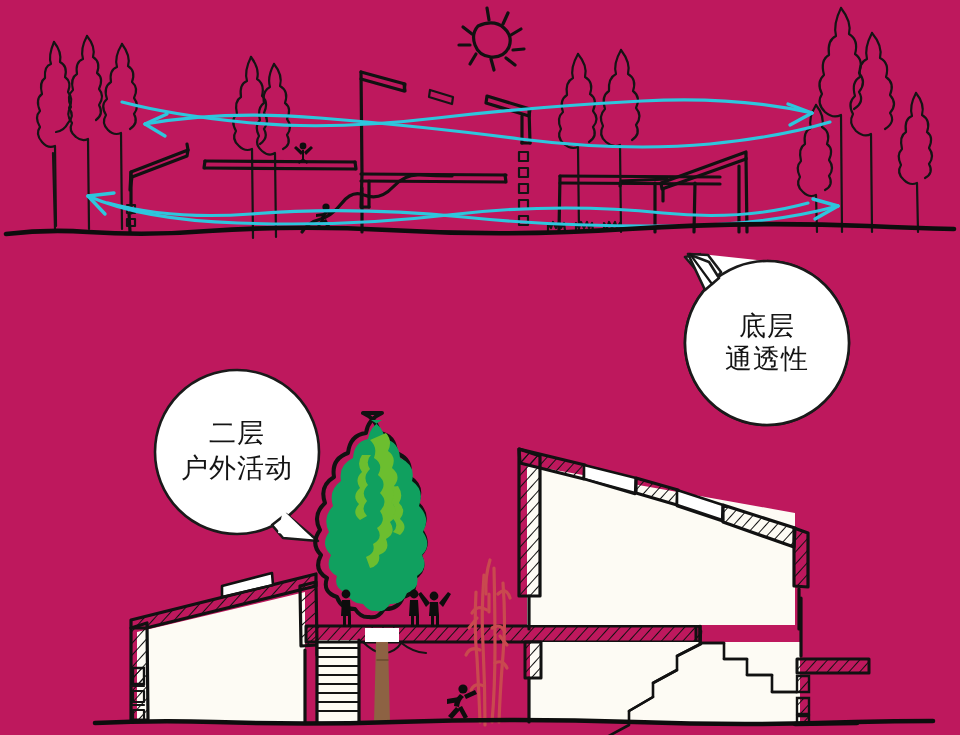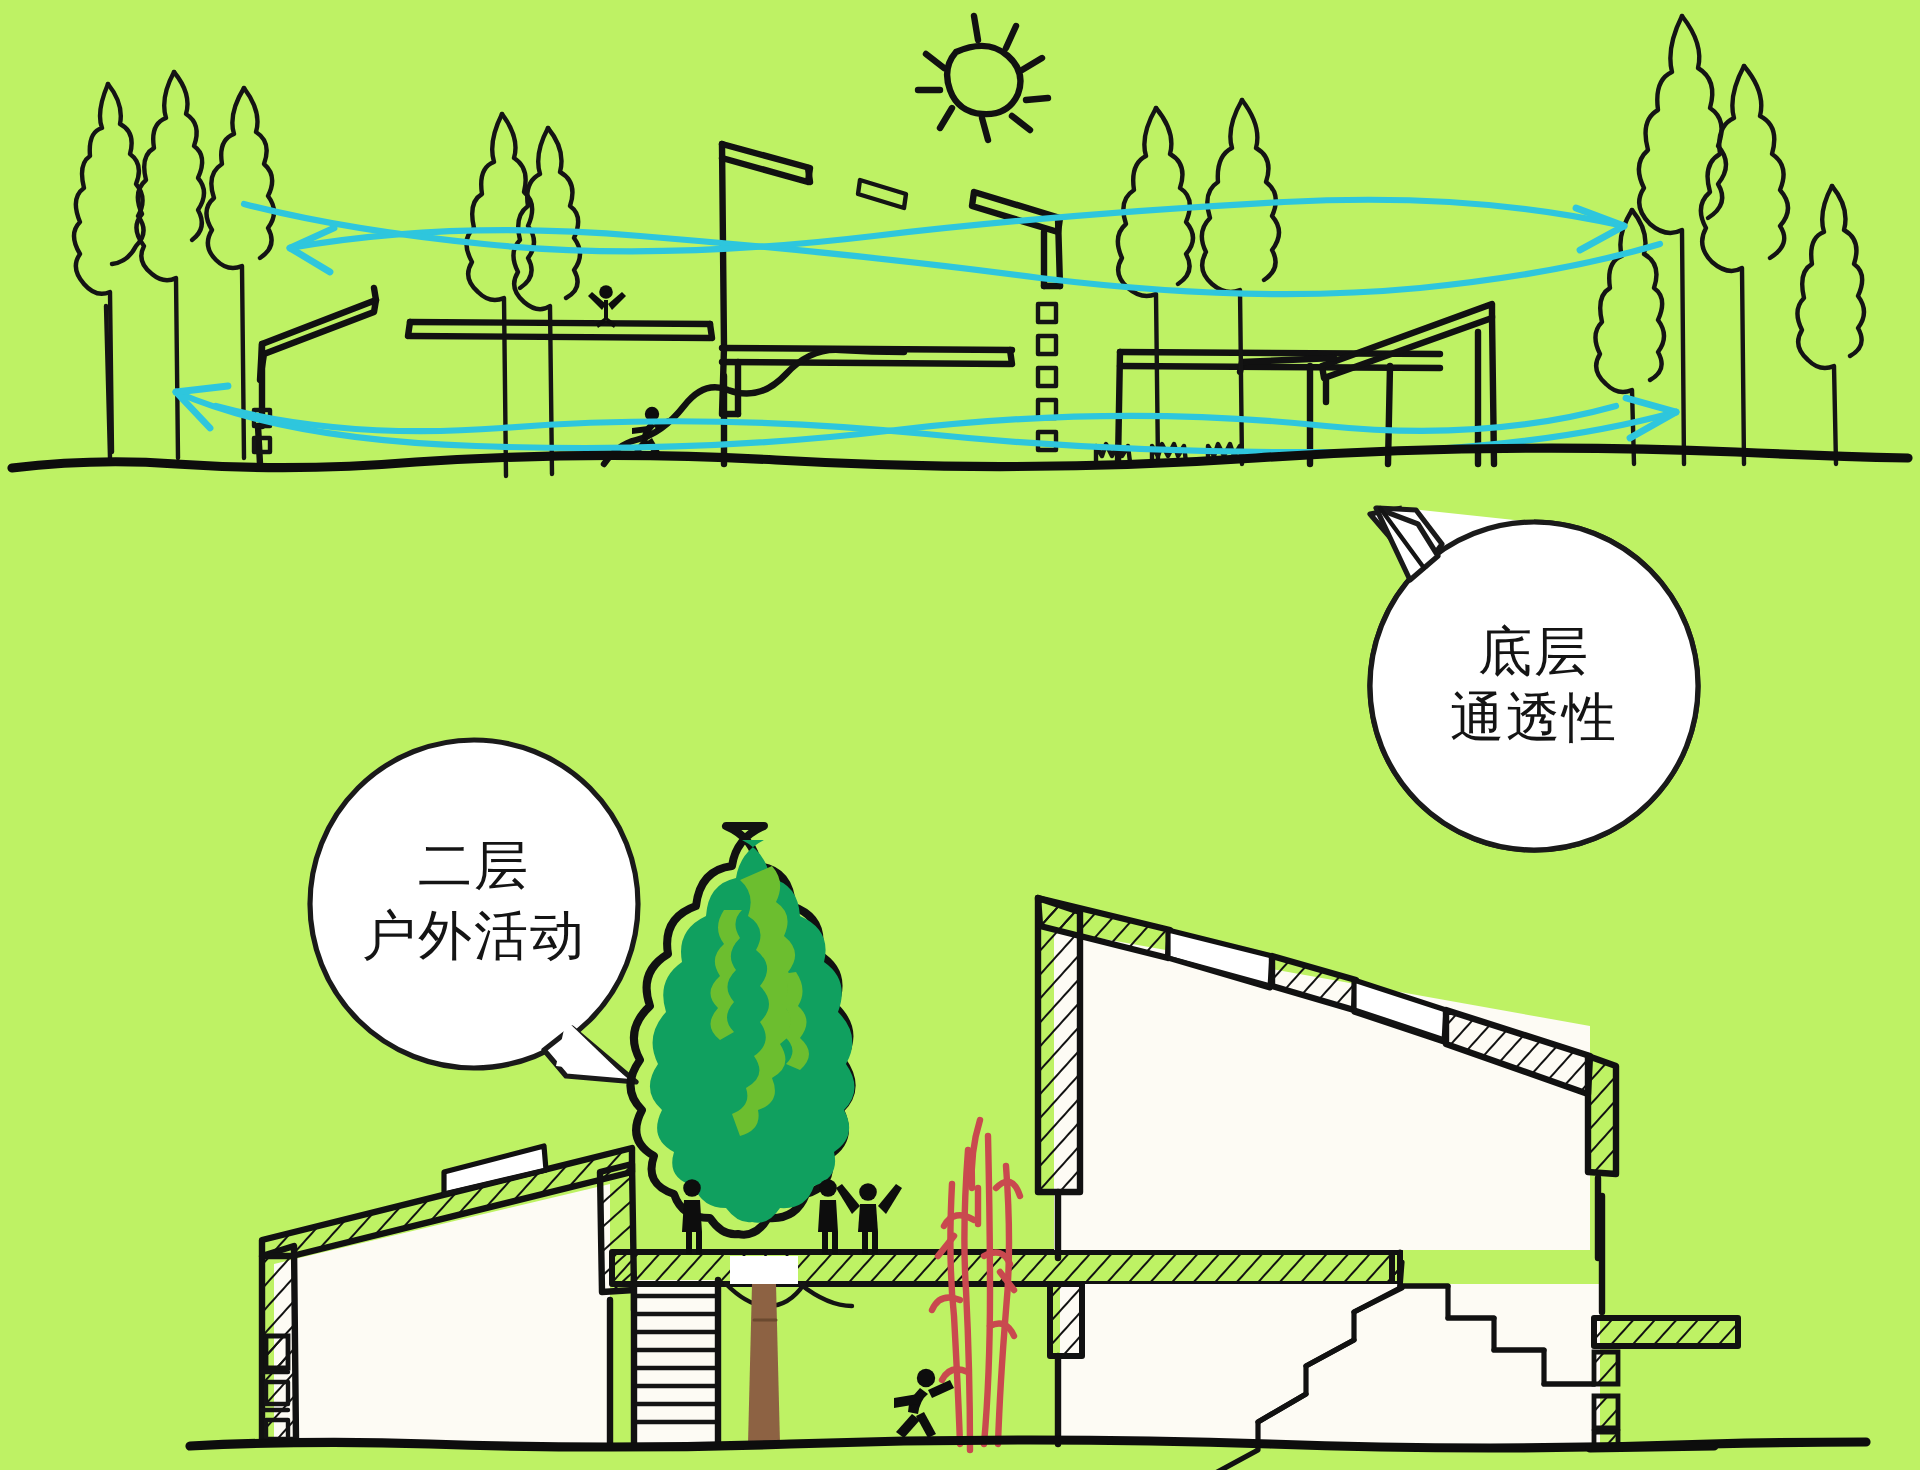--- a/index.html
+++ b/index.html
@@ -1,17 +1,17 @@
 <!DOCTYPE html>
 <html><head>
 <meta charset="utf-8">
 <style>
   html,body{margin:0;padding:0;background:#ffffff;}
   body{width:960px;height:735px;overflow:hidden;font-family:"Liberation Sans",sans-serif;}
-  #page{position:relative;width:960px;height:735px;background:#bef264;}
+  #page{position:relative;width:960px;height:735px;background:#be185d;}
   svg{display:block;}
   .ink-thin{fill:none;stroke:#141414;stroke-width:2.2;stroke-linecap:round;stroke-linejoin:round;}
   .ink-med{fill:none;stroke:#111111;stroke-width:3.2;stroke-linecap:round;stroke-linejoin:round;}
   .ink-thick{fill:none;stroke:#0d0d0d;stroke-width:4.6;stroke-linecap:round;stroke-linejoin:round;}
   .wind{fill:none;stroke:#2ec6dd;stroke-width:3.1;stroke-linecap:round;stroke-linejoin:round;}
   .windhead{fill:none;stroke:#2ec6dd;stroke-width:3.4;stroke-linecap:round;stroke-linejoin:round;}
   .solidfig{fill:#0d0d0d;stroke:none;}
   .treegreen-dark{fill:#10a05f;stroke:none;}
   .treegreen-light{fill:#6cbe2f;stroke:none;}
   .treeoutline{fill:none;stroke:#111111;stroke-width:4;stroke-linejoin:round;stroke-linecap:round;}

